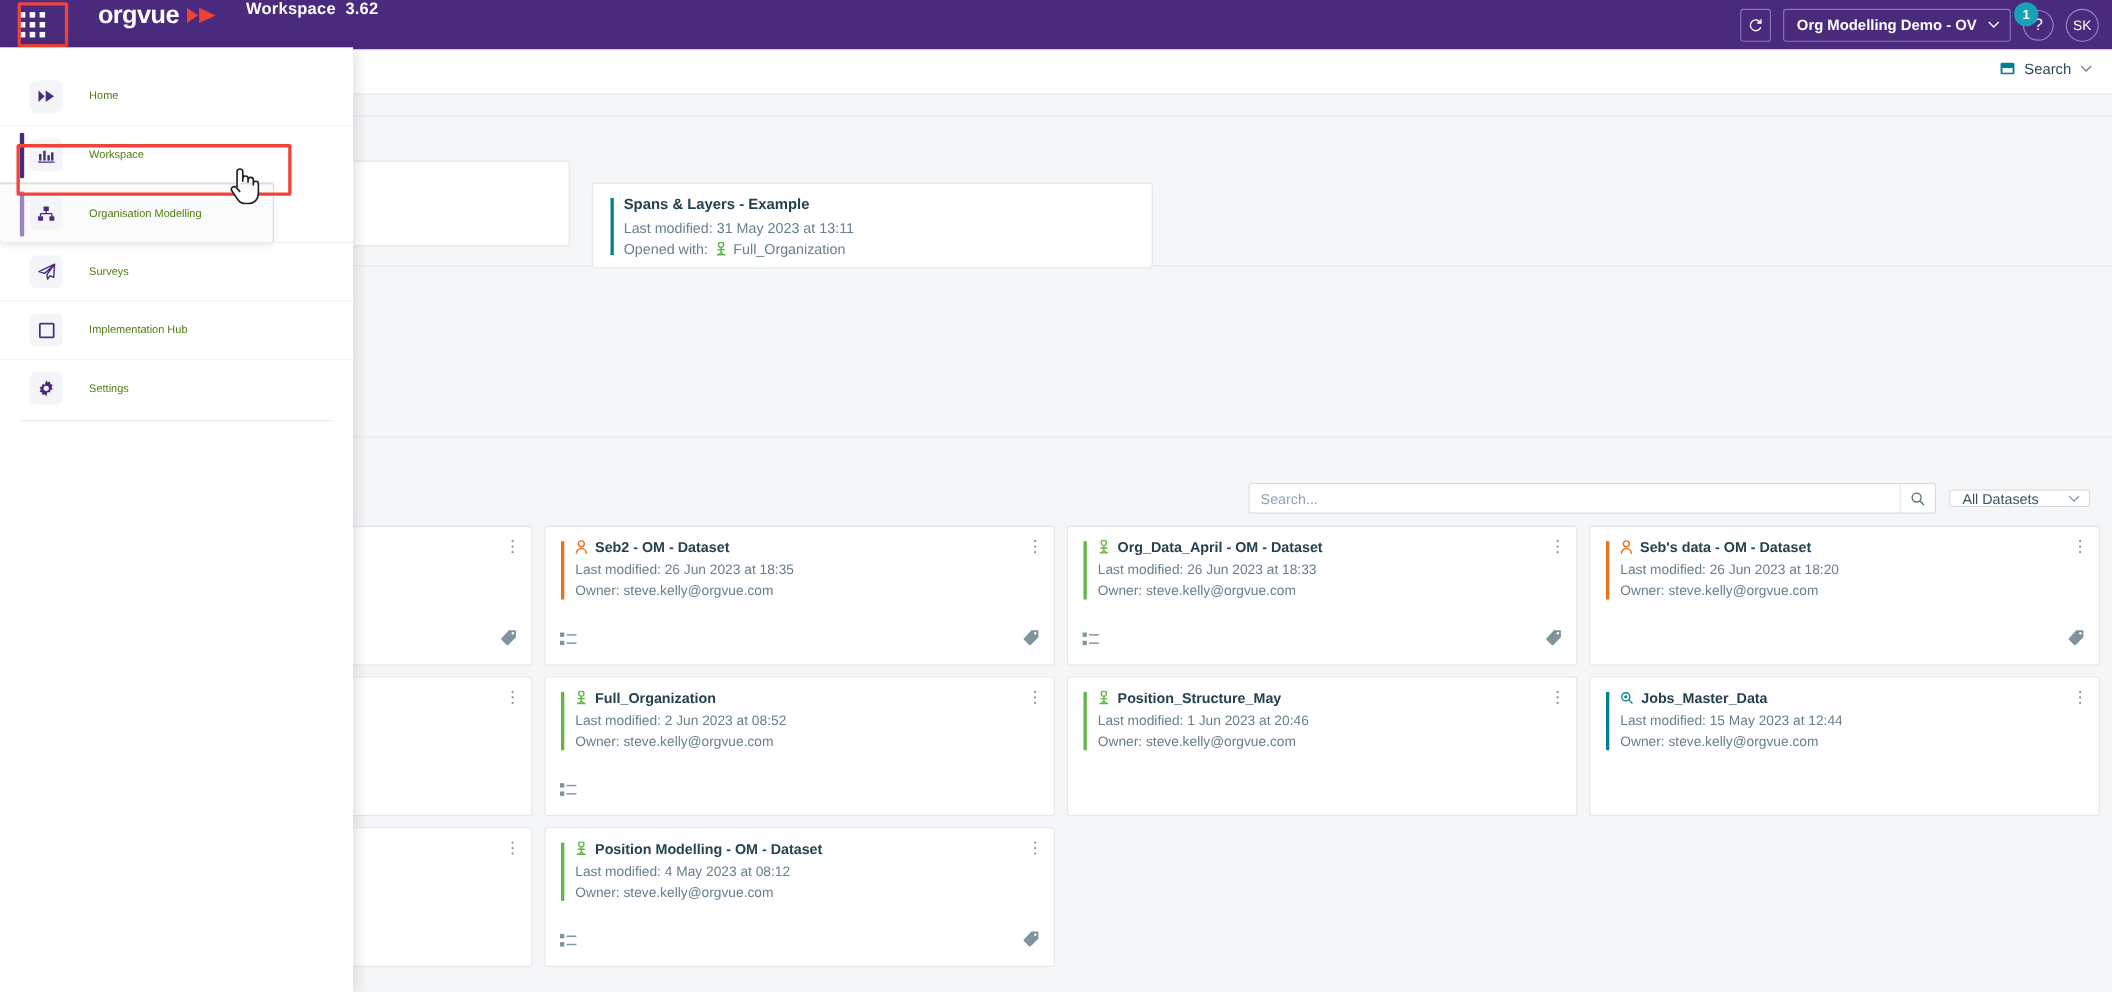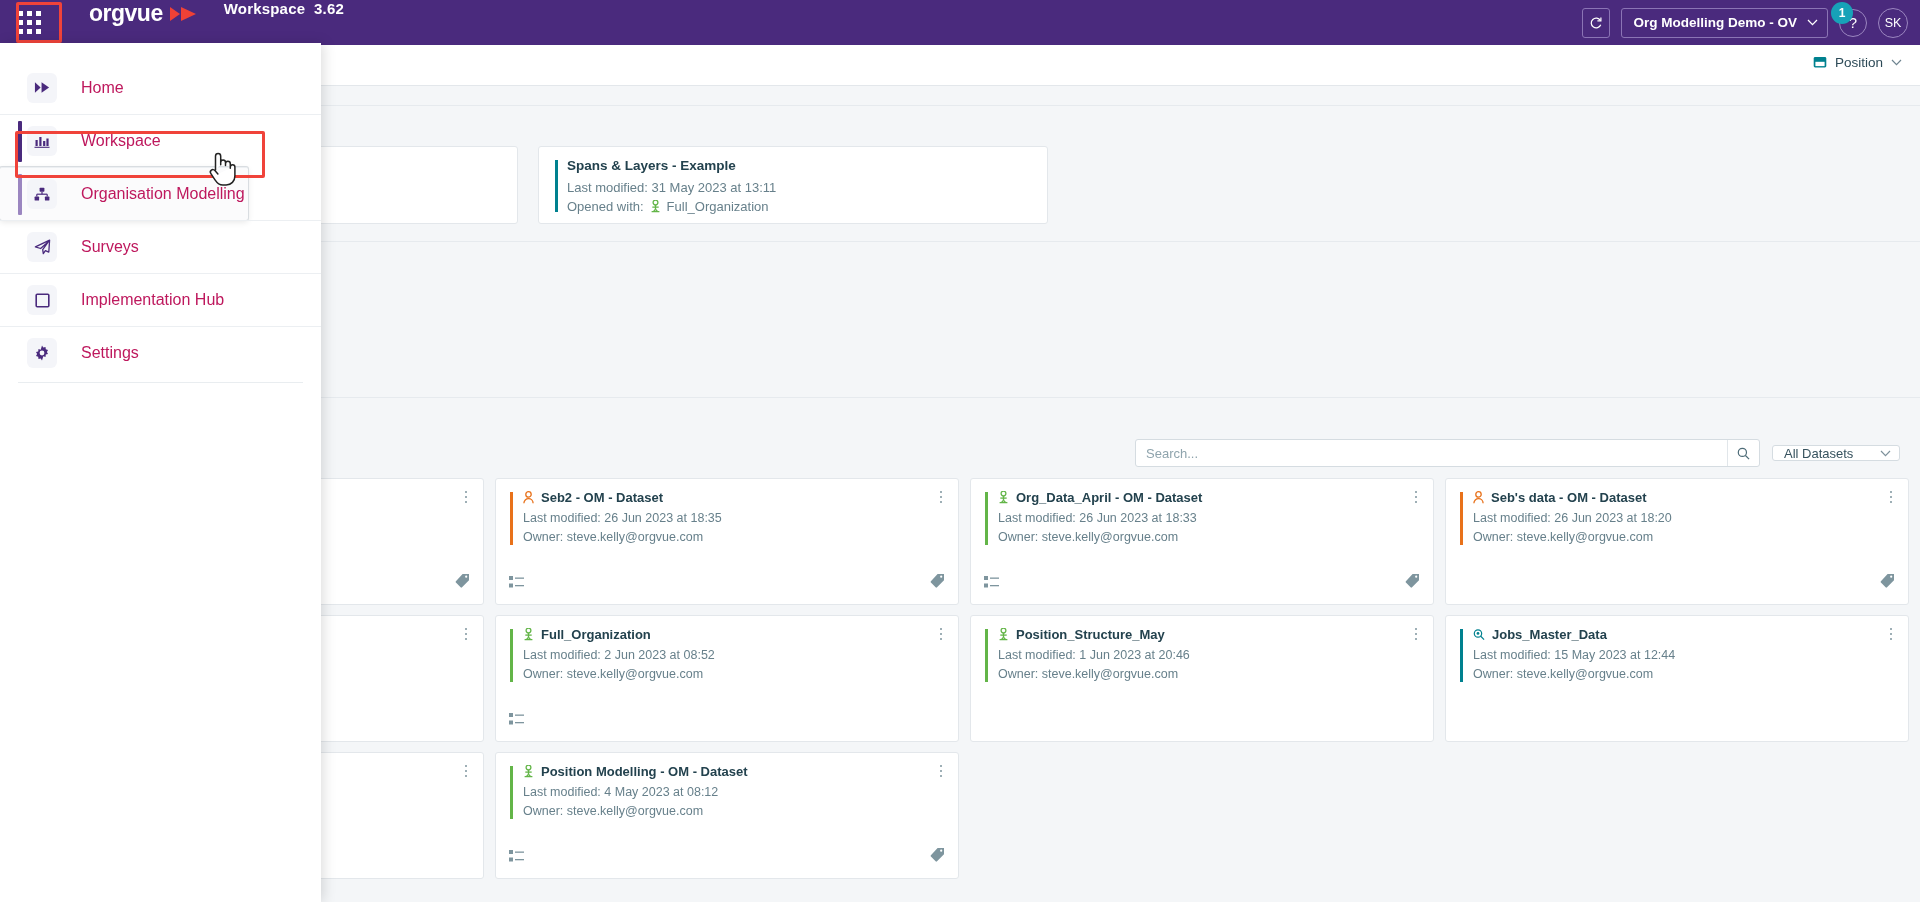--- a/index.html
+++ b/index.html
@@ -188,21 +188,21 @@
   .menu-item + .menu-item { border-top: 1px solid #eceff2; }
   .menu-item .bar {
     position: absolute; left: 18px; top: 6px; width: 4px; height: 41px;
     background: #4a2a7d; border-radius: 1px;
   }
   .menu-ico {
     width: 30px; height: 30px; border-radius: 6px; background: #f4f5f9;
     display: flex; align-items: center; justify-content: center; flex: none;
     margin-left: 9px;
   }
-  .menu-label { font-size: 16px; color: #be185d; }
+  .menu-label { font-size: 10px; color: #4d7c0f; }
   .menu-item.active-hover {
     background: #fbfbfc;
     box-shadow: 0 0 0 1px #d9dde1, 0 2px 6px rgba(0,0,0,0.10);
     width: 248px; border-radius: 2px;
   }
   .menu-item.active-hover .bar { background: #9b86c0; }
   .menu-divider {
     height: 1px; background: #e9edf0; margin: 3px 18px 0 18px;
   }
   .menu-highlight {
@@ -215,21 +215,21 @@
 <body>
 
 <div class="page">
 
   <div class="section-row" style="top:19px;"></div>
   <div class="section-row" style="top:155px;"></div>
   <div class="section-row" style="top:311px;"></div>
 
   <div class="recents">
     <div class="recent-card" style="width:490px;"></div>
-    <div class="recent-card" style="width:510px;">
+    <div class="recent-card" style="width:510px;margin-top:20px;">
       <div class="accent"></div>
       <div class="recent-inner">
         <div class="recent-title">Spans &amp; Layers - Example</div>
         <div class="recent-meta">Last modified: 31 May 2023 at 13:11</div>
         <div class="recent-meta">
           <span>Opened with:</span>
           <svg width="11" height="13" viewBox="0 0 11 13">
             <circle cx="5.5" cy="2.6" r="2.4" fill="none" stroke="#63b548" stroke-width="1.3"></circle>
             <line x1="5.5" y1="5.1" x2="5.5" y2="9.2" stroke="#63b548" stroke-width="1.3"></line>
             <line x1="2.3" y1="7.1" x2="8.7" y2="7.1" stroke="#63b548" stroke-width="1.3"></line>
@@ -527,21 +527,21 @@
   </div>
   <div class="apps-highlight"></div>
 </div>
 
 <div class="subbar">
   <div class="view-select">
     <svg width="14" height="13" viewBox="0 0 14 13">
       <rect x="0.7" y="1" width="12.6" height="10.5" rx="1.4" fill="#00818f"></rect>
       <rect x="2.4" y="5.8" width="9.2" height="4.3" fill="#fff"></rect>
     </svg>
-    <span>Position</span>
+    <span>Search</span>
     <svg width="11" height="7" viewBox="0 0 11 7">
       <polyline points="1,1 5.5,5.6 10,1" fill="none" stroke="#6e8490" stroke-width="1.2"></polyline>
     </svg>
   </div>
 </div>
 
 <div class="menu-panel">
   <div class="menu-list" id="menu-list">
       <div class="menu-item">
         <span class="menu-ico">

